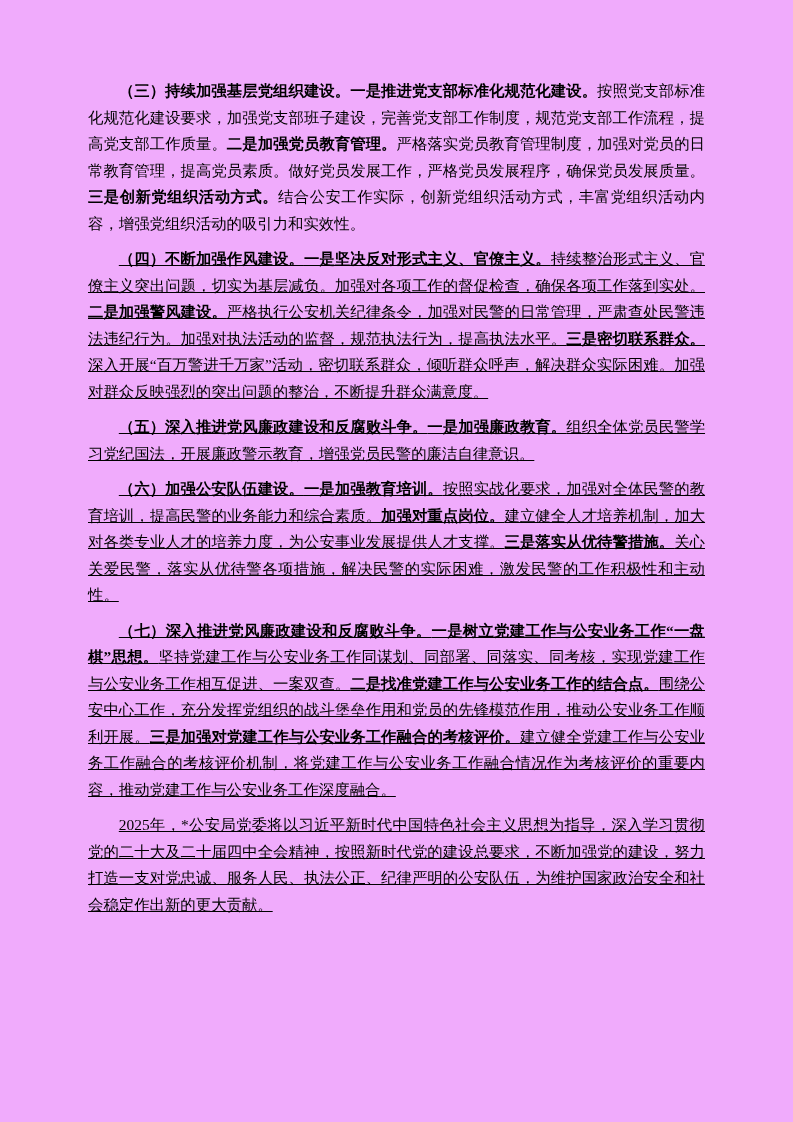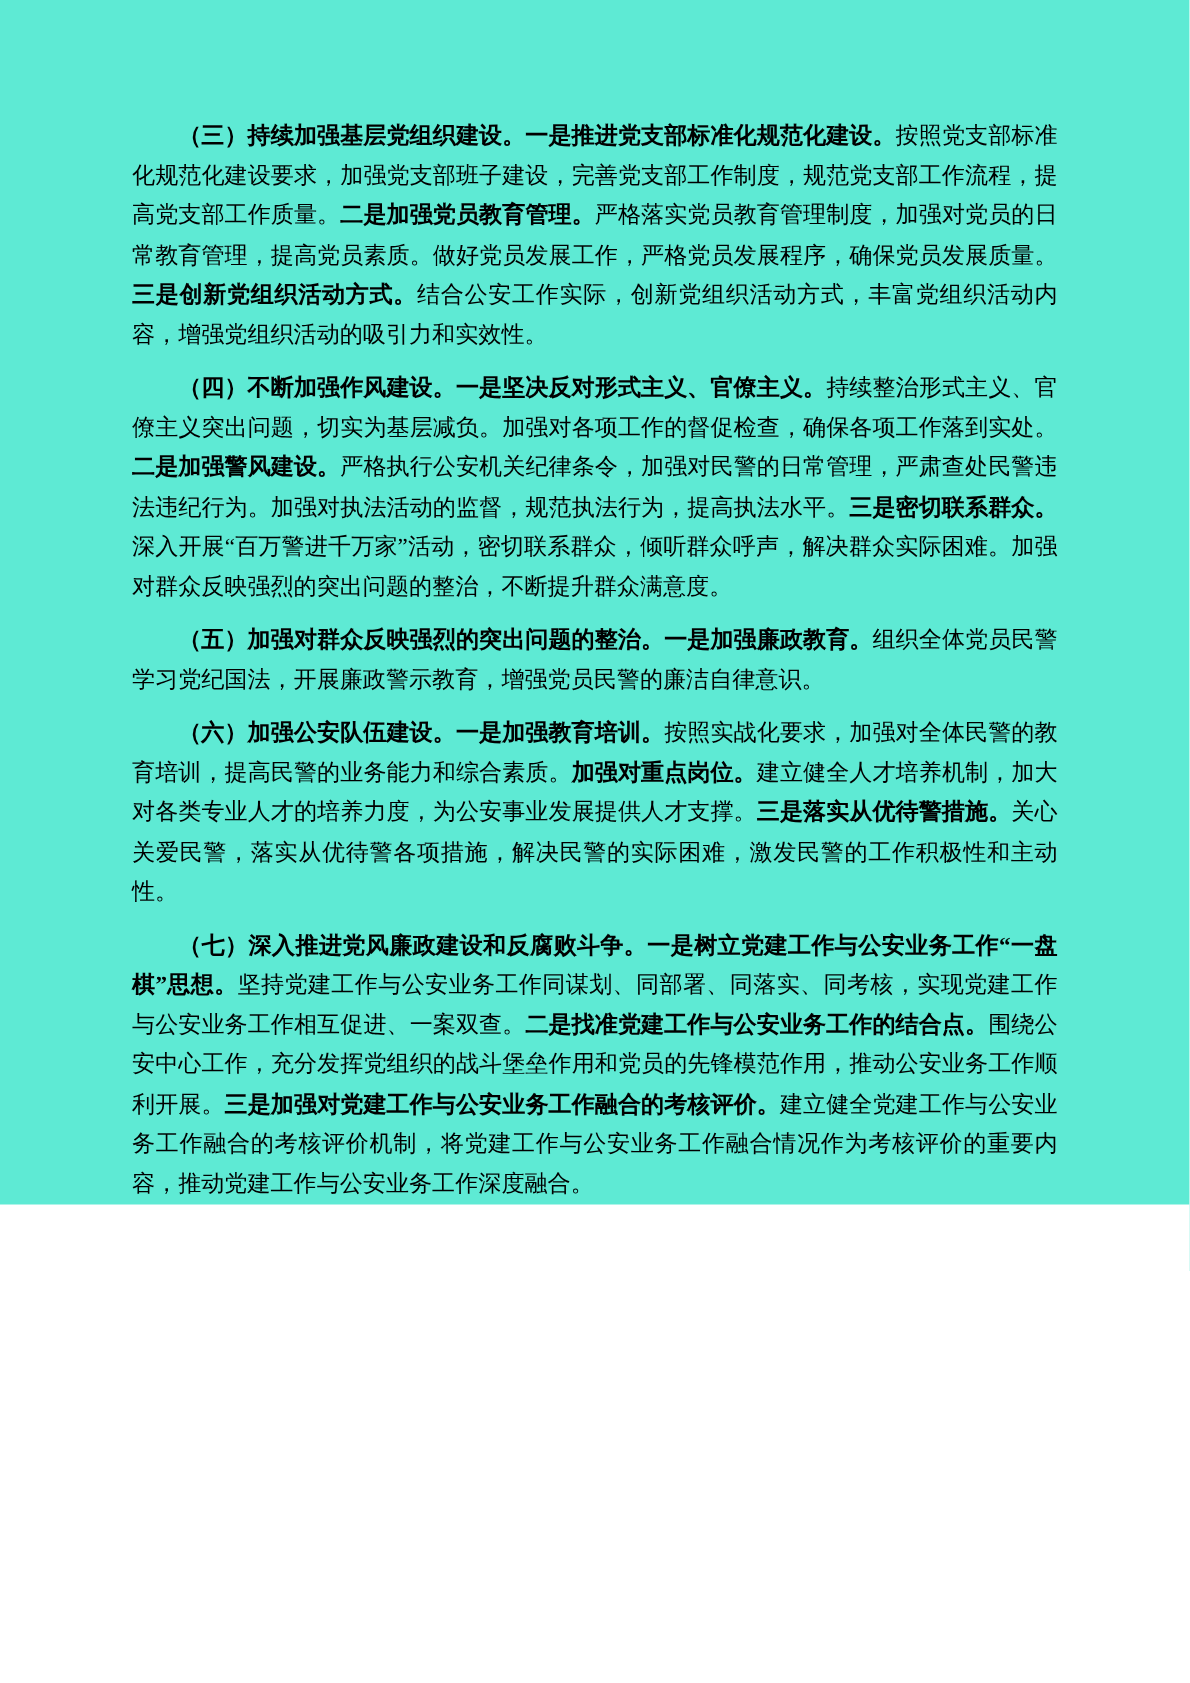--- a/index.html
+++ b/index.html
@@ -9,52 +9,54 @@
   }
   body {
     width: 793px;
     height: 1122px;
     font-family: "Liberation Serif", "DejaVu Serif", serif;
     color: #000000;
   }
   .page {
     position: relative;
     width: 793px;
-    height: 803px;
+    height: 1122px;
     box-sizing: border-box;
     padding: 78px 88px 0 88px;
-    background: #5eead4;
+    background: #f0abfc;
   }
   .doc-body {
     font-size: 15.4px;
     line-height: 26.5px;
     text-align: justify;
     text-justify: inter-ideograph;
   }
   .para {
     margin: 0 0 2px 0;
     text-indent: 2em;
   }
   .para.noindent {
     text-indent: 0;
   }
   .para b {
     font-weight: bold;
   }
   .para.gap {
     margin-top: 9px;
+    text-decoration: underline;
   }
   .closing {
     margin-top: 14px;
   }
 </style>
 </head>
 <body>
 
 <div class="page">
   <div class="doc-body" id="doc-body">
       <p class="para"><b>（三）持续加强基层党组织建设。</b><b>一是推进党支部标准化规范化建设。</b><span>按照党支部标准化规范化建设要求，加强党支部班子建设，完善党支部工作制度，规范党支部工作流程，提高党支部工作质量。</span><b>二是加强党员教育管理。</b><span>严格落实党员教育管理制度，加强对党员的日常教育管理，提高党员素质。做好党员发展工作，严格党员发展程序，确保党员发展质量。</span><b>三是创新党组织活动方式。</b><span>结合公安工作实际，创新党组织活动方式，丰富党组织活动内容，增强党组织活动的吸引力和实效性。</span></p>
       <p class="para gap"><b>（四）不断加强作风建设。</b><b>一是坚决反对形式主义、官僚主义。</b><span>持续整治形式主义、官僚主义突出问题，切实为基层减负。加强对各项工作的督促检查，确保各项工作落到实处。</span><b>二是加强警风建设。</b><span>严格执行公安机关纪律条令，加强对民警的日常管理，严肃查处民警违法违纪行为。加强对执法活动的监督，规范执法行为，提高执法水平。</span><b>三是密切联系群众。</b><span>深入开展“百万警进千万家”活动，密切联系群众，倾听群众呼声，解决群众实际困难。加强对群众反映强烈的突出问题的整治，不断提升群众满意度。</span></p>
-      <p class="para gap"><b>（五）加强对群众反映强烈的突出问题的整治。</b><b>一是加强廉政教育。</b><span>组织全体党员民警学习党纪国法，开展廉政警示教育，增强党员民警的廉洁自律意识。</span></p>
+      <p class="para gap"><b>（五）深入推进党风廉政建设和反腐败斗争。</b><b>一是加强廉政教育。</b><span>组织全体党员民警学习党纪国法，开展廉政警示教育，增强党员民警的廉洁自律意识。</span></p>
       <p class="para gap"><b>（六）加强公安队伍建设。</b><b>一是加强教育培训。</b><span>按照实战化要求，加强对全体民警的教育培训，提高民警的业务能力和综合素质。</span><b>加强对重点岗位。</b><span>建立健全人才培养机制，加大对各类专业人才的培养力度，为公安事业发展提供人才支撑。</span><b>三是落实从优待警措施。</b><span>关心关爱民警，落实从优待警各项措施，解决民警的实际困难，激发民警的工作积极性和主动性。</span></p>
       <p class="para gap"><b>（七）深入推进党风廉政建设和反腐败斗争。</b><b>一是树立党建工作与公安业务工作“一盘棋”思想。</b><span>坚持党建工作与公安业务工作同谋划、同部署、同落实、同考核，实现党建工作与公安业务工作相互促进、一案双查。</span><b>二是找准党建工作与公安业务工作的结合点。</b><span>围绕公安中心工作，充分发挥党组织的战斗堡垒作用和党员的先锋模范作用，推动公安业务工作顺利开展。</span><b>三是加强对党建工作与公安业务工作融合的考核评价。</b><span>建立健全党建工作与公安业务工作融合的考核评价机制，将党建工作与公安业务工作融合情况作为考核评价的重要内容，推动党建工作与公安业务工作深度融合。</span></p>
+      <p class="para gap closing"><span>2025年，*公安局党委将以习近平新时代中国特色社会主义思想为指导，深入学习贯彻党的二十大及二十届四中全会精神，按照新时代党的建设总要求，不断加强党的建设，努力打造一支对党忠诚、服务人民、执法公正、纪律严明的公安队伍，为维护国家政治安全和社会稳定作出新的更大贡献。</span></p>
     </div>
 </div>
 
 </body></html>

